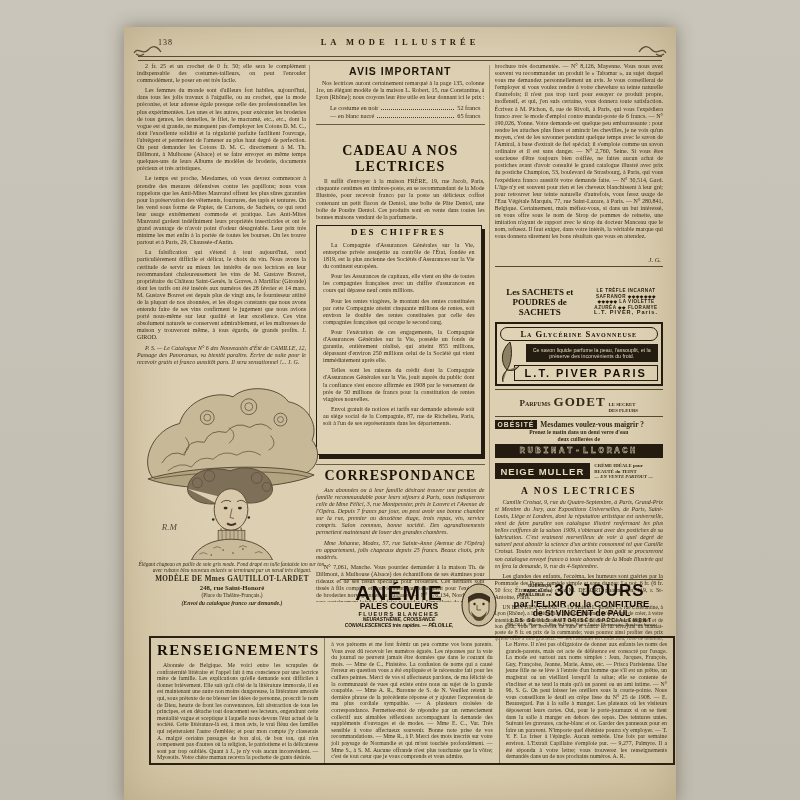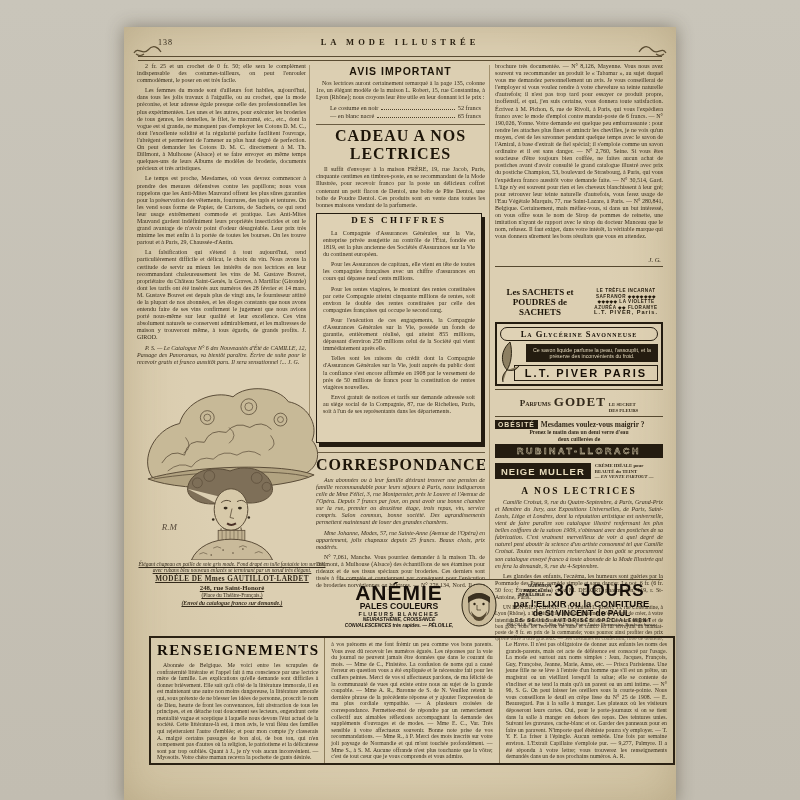--- a/index.html
+++ b/index.html
@@ -19,30 +19,30 @@
   .col{width:169px;box-sizing:border-box;}
   .vr{position:absolute;width:1px;background:#a3926f;top:2px;}
   .vr1{left:172px;height:372px;} .vr2{left:352px;height:514px;}
   
   .t{font-size:6px;line-height:7.1px;text-align:justify;margin:0 0 3px 0;text-indent:8px;color:#362b1a;}
   .ti{font-style:italic;}
   .clip{overflow:hidden;}
   .sig{text-align:right;font-size:6.5px;font-style:italic;margin:1px 2px 0 0;}
   
   .avis-title{font-family:"Liberation Sans",sans-serif;font-weight:bold;font-size:10.5px;text-align:center;letter-spacing:1px;margin:2px 0 3px;color:#1d1509;}
-  .bigserif{font-weight:bold;font-size:16px;text-align:center;letter-spacing:1px;margin:1px 0 3px;color:#1d1509;}
+  .bigserif{font-weight:bold;font-size:14px;text-align:center;letter-spacing:1px;margin:17px 0 3px;color:#1d1509;}
   .pricerow{display:flex;font-size:6.3px;line-height:8px;margin:0 4px 0 14px;}
   .pricerow .dots{flex:1;border-bottom:1px dotted #4d4029;margin:0 3px 2px;}
   .sec-rule{border-top:1px solid #6a5c42;}
   .chiffres{margin:4px 3px 0 0;border:1px solid #241c10;box-shadow:3px 4px 0 #241c10;padding:0 6px;background:rgba(224,212,182,.4);height:228px;overflow:hidden;}
   .chiffres h3{font-size:9px;font-weight:bold;text-align:center;letter-spacing:2.5px;margin:1px 0 5px;color:#160f06;}
   .corresp{margin-top:9px;border-top:1px solid #6a5c42;padding-top:2px;height:135px;overflow:hidden;}
   
   .fig{width:200px;height:180px;margin:2px 0 0 -4px;position:relative;background:transparent;}
-  .cap{width:202px;margin-left:-6px;text-align:center;text-decoration:underline;}
+  .cap{width:202px;margin-left:-6px;text-align:center;}
   .cap .c1{font-size:5.4px;line-height:6.2px;font-style:italic;margin:1px 4px 2px;}
   .cap .c2{font-size:7.2px;font-weight:bold;letter-spacing:.4px;}
   .cap .c3{font-size:6.8px;font-weight:bold;margin-top:1px;}
   .cap .c4{font-size:5.4px;margin-top:1px;}
   .cap .c5{font-size:5.8px;font-style:italic;font-weight:bold;margin-top:2px;}
   
   .rtext{height:192px;}
   .ad-rule{border-top:1px solid #55482f;margin:3px 0;}
   .sachets{display:flex;gap:4px;align-items:center;margin-top:20px;}
   .sachets .sl{font-size:9px;font-weight:bold;line-height:10px;text-align:center;flex:1;color:#1d1509;}
@@ -54,21 +54,21 @@
   .glyc .leaf{position:absolute;}
   .godet{display:flex;align-items:baseline;justify-content:center;gap:3px;margin:4px 0 2px;}
   .godet .g1{font-size:9px;font-weight:bold;font-variant:small-caps;}
   .godet .g2{font-size:13px;font-weight:bold;letter-spacing:1px;}
   .godet .g3{font-size:4.8px;font-weight:bold;line-height:5.4px;text-align:left;}
   .obes .l1{display:flex;gap:3px;align-items:center;margin-top:3px;}
   .obes .chip{background:#241c10;color:#e8dcbc;font-size:6.8px;font-weight:bold;padding:1px 3px;letter-spacing:1px;font-family:"Liberation Sans",sans-serif;}
   .obes .q{font-size:7.4px;font-weight:bold;}
   .obes .cc{font-size:5.6px;font-weight:bold;text-align:center;line-height:6.4px;}
   .band{background:#241c10;color:#e8dcbc;text-align:center;font-family:"Liberation Sans",sans-serif;}
-  .rubinat{font-size:9px;letter-spacing:2.5px;padding:2px 0;margin-top:2px;font-weight:bold;-webkit-text-stroke:.4px #e8dcbc;color:#3a3120;}
+  .rubinat{font-size:9px;letter-spacing:2.5px;padding:2px 0;margin-top:2px;font-weight:bold;-webkit-text-stroke:.4px #e8dcbc;color:#3a3120;font-family:Liberation Mono, monospace;}
   .neige{display:flex;gap:4px;align-items:center;margin-top:5px;}
   .neige .nb{font-size:9.5px;letter-spacing:1px;padding:2.5px 6px;font-weight:bold;flex:0 0 auto;}
   .neige .nr{font-size:4.8px;font-weight:bold;line-height:5.6px;}
   .lect-title{font-size:9.5px;font-weight:bold;text-align:center;letter-spacing:2px;margin:6px 0 3px;color:#1d1509;}
   
   .anemie{position:absolute;left:203px;top:516px;width:323px;height:50px;border-top:1px solid #55482f;padding-top:3px;display:flex;gap:3px;font-family:"Liberation Sans",sans-serif;color:#17100a;}
   .an-left{width:118px;text-align:center;}
   .an-title{font-size:21px;font-weight:bold;line-height:19px;letter-spacing:1px;}
   .an-s1{font-size:8.6px;font-weight:bold;line-height:9px;}
   .an-s2{font-size:5.4px;font-weight:bold;letter-spacing:1.5px;line-height:6px;}

